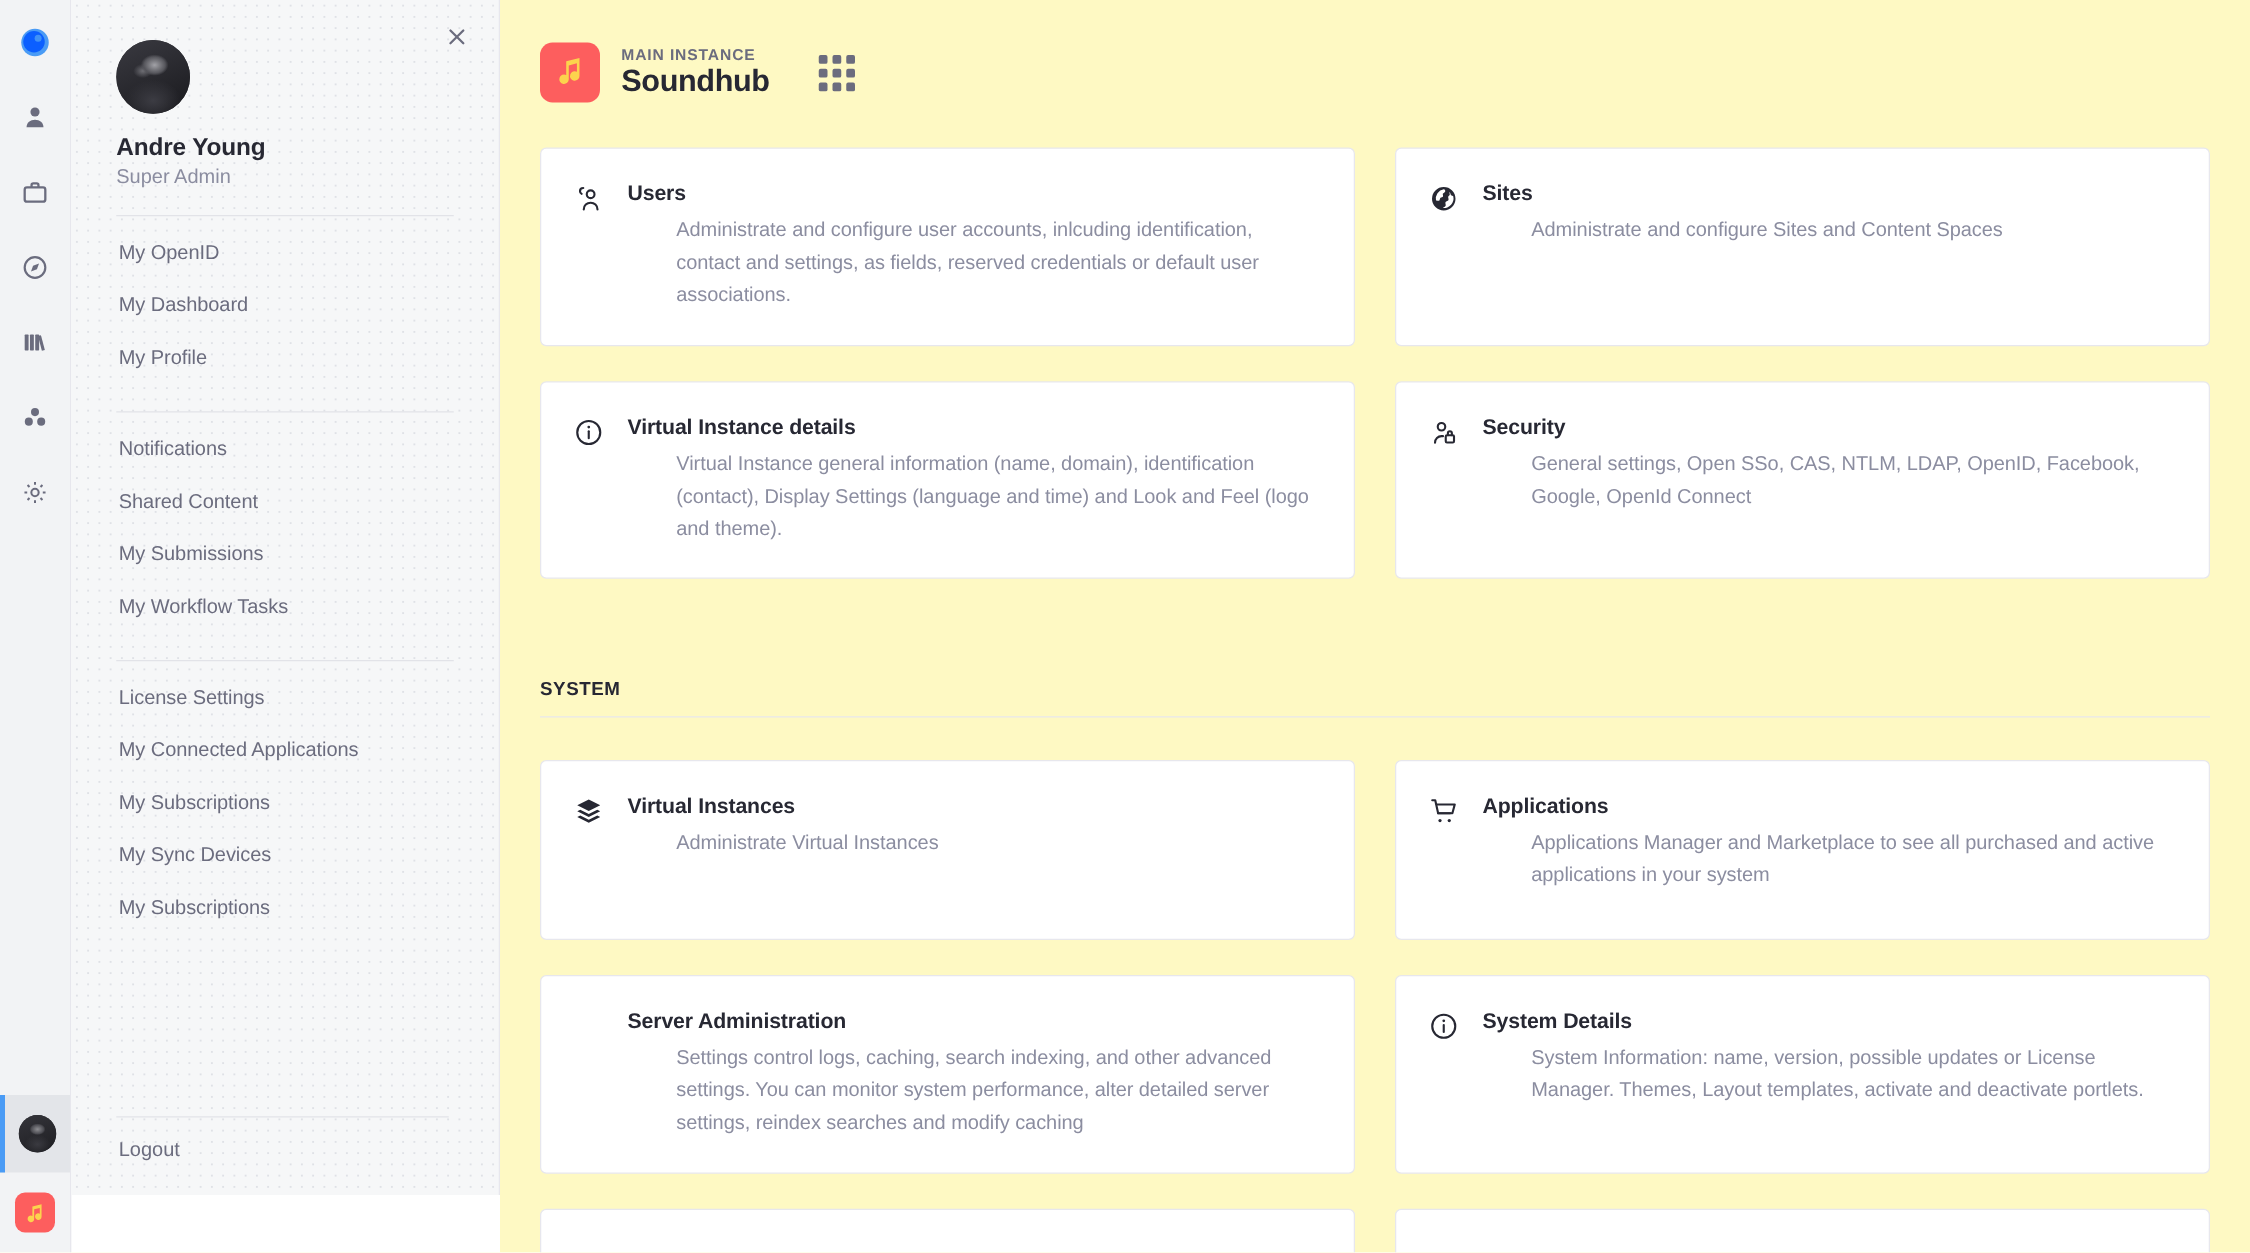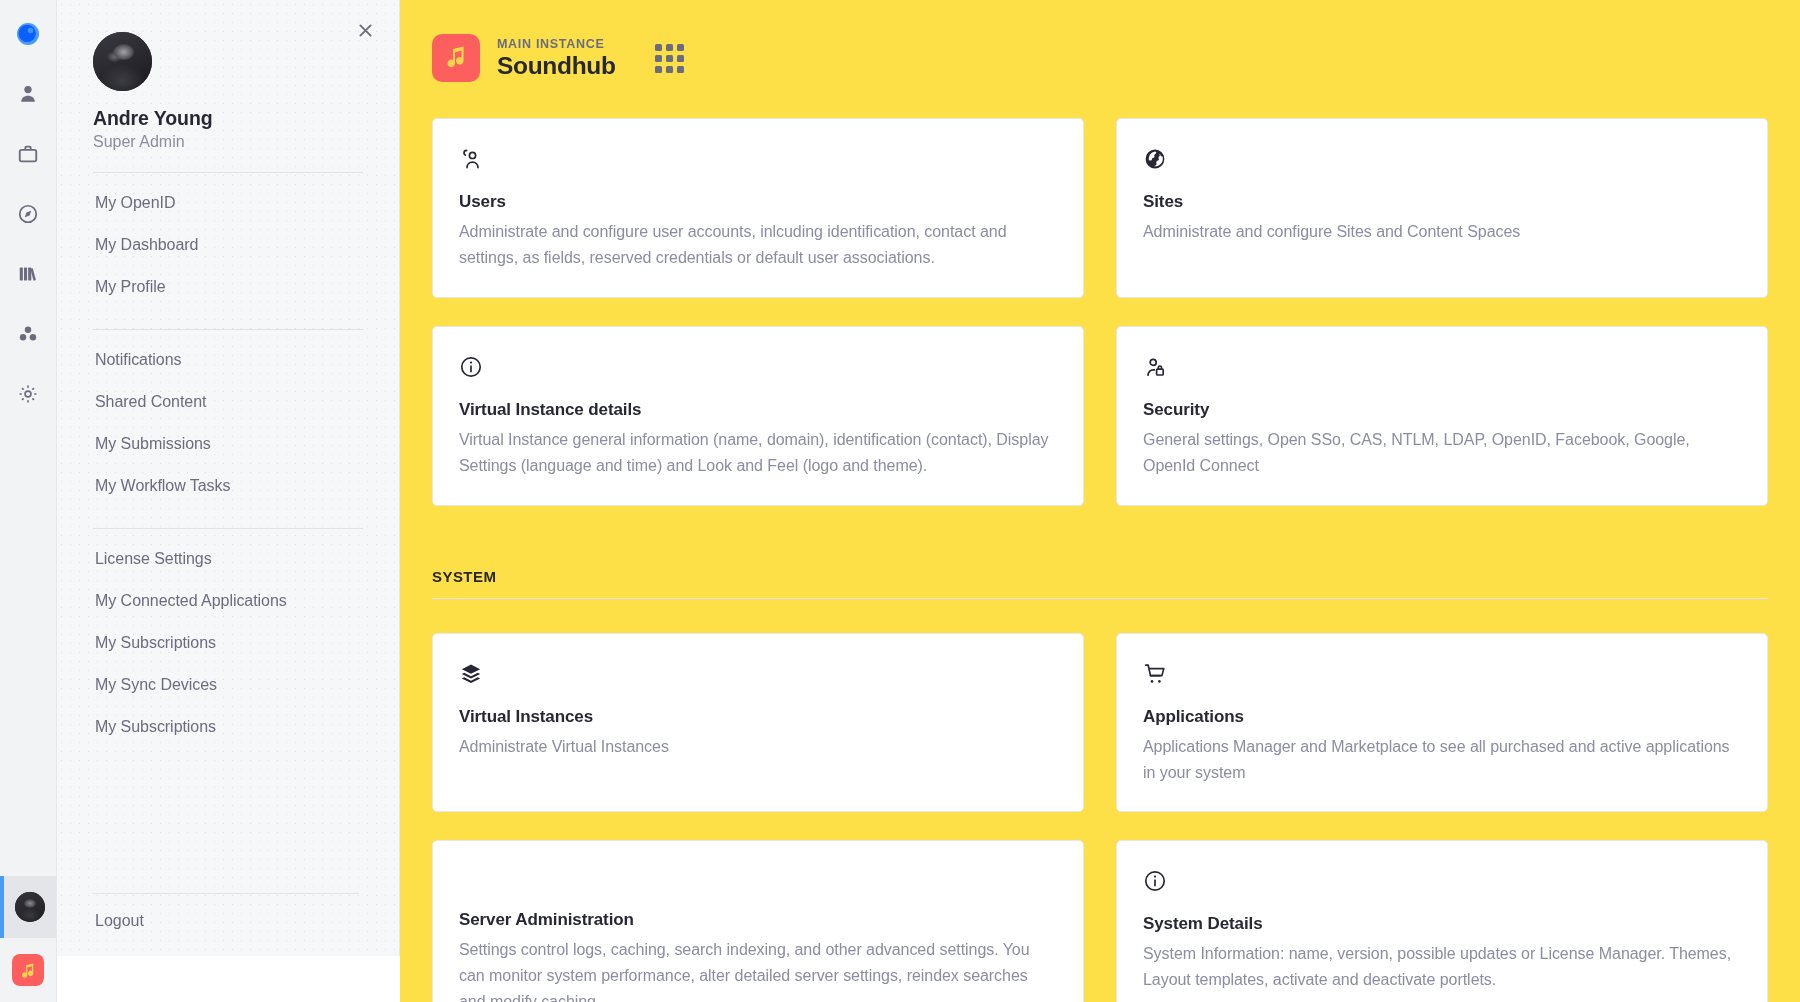--- a/index.html
+++ b/index.html
@@ -150,21 +150,21 @@
     font-size: 16px;
     color: #6b6c7e;
     padding: 18px 0 26px 2px;
     cursor: pointer;
   }
 
   
   .main {
     flex: 1 1 auto;
     height: 1002px;
-    background: #fde047;
+    background: #fef9c3;
     overflow: hidden;
     position: relative;
   }
   .main-pad { padding: 30px 32px 0 32px; }
 
   .instance-header {
     display: flex;
     align-items: center;
     gap: 17px;
     padding: 4px 0 0 0;
@@ -216,21 +216,20 @@
   }
   .card {
     border: 1px solid #e7e7ed;
     border-radius: 5px;
     background: #fff;
     padding: 26px 28px 26px 26px;
     min-height: 144px;
     display: flex;
     gap: 17px;
     cursor: pointer;
-    flex-direction: column;
   }
   .card-icon {
     flex: 0 0 26px;
     width: 26px;
     padding-top: 2px;
     color: #272833;
   }
   .card-icon.empty { }
   .card-body { flex: 1 1 auto; min-width: 0; }
   .card-title {
@@ -238,24 +237,25 @@
     font-weight: 700;
     color: #272833;
     letter-spacing: -0.1px;
   }
   .card-desc {
     margin-top: 7px;
     font-size: 16px;
     line-height: 1.62;
     color: #8b8da0;
     letter-spacing: -0.05px;
+    margin-left: 39px;
   }
 
   .section-head {
-    margin-top: 62px;
+    margin-top: 80px;
   }
   .section-title {
     font-size: 15px;
     font-weight: 700;
     letter-spacing: 0.45px;
     color: #272833;
     text-transform: uppercase;
   }
   .section-rule {
     margin-top: 13px;

